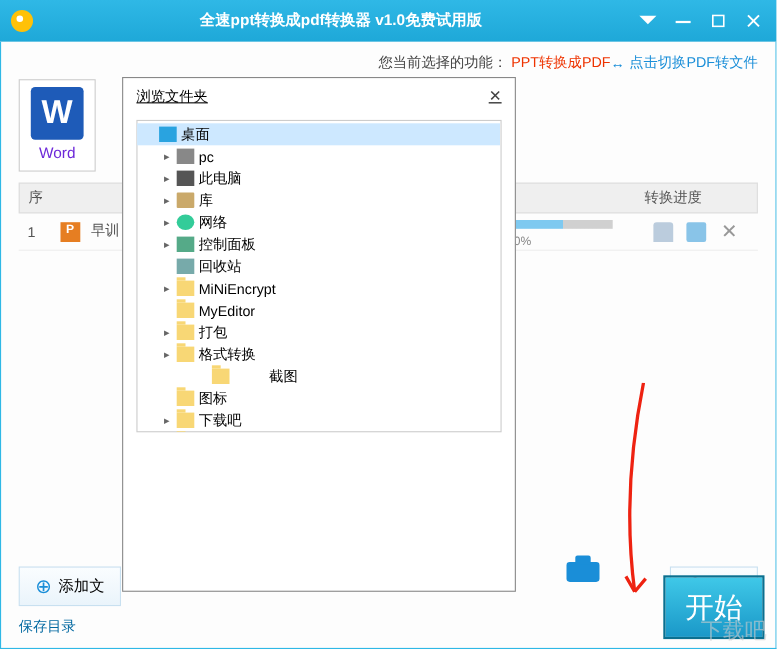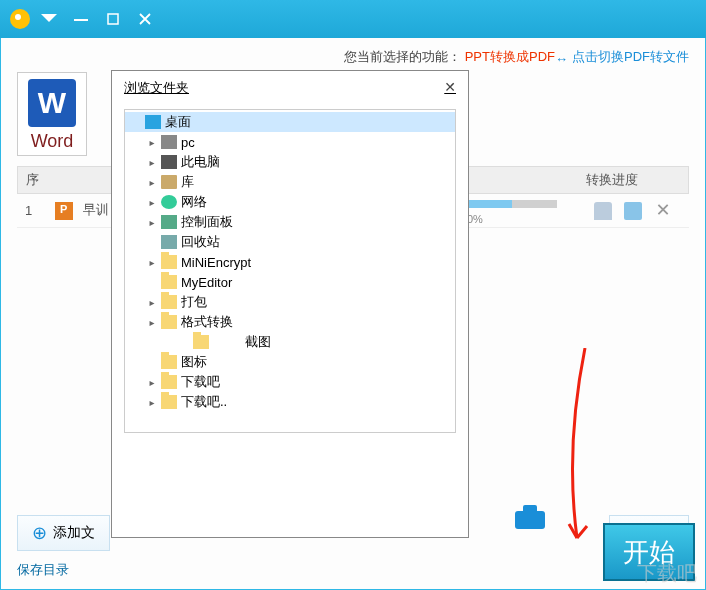--- a/index.html
+++ b/index.html
@@ -13,21 +13,21 @@
   .titlebar .wc { width: 18px; height: 18px; display: flex; align-items: center; justify-content: center; cursor: pointer; }
   
   .main { position: relative; padding: 10px 16px; height: calc(100% - 38px); background: #fdfdfd; border: 1px solid #2fb8e6; border-top: none; }
   .row1 { display: flex; justify-content: flex-end; font-size: 13px; margin-bottom: 6px; }
   .row1 .cur-func { color: #444; }
   .row1 .cur-func .red { color: #e30; }
   .row1 .switch-link { color: #1a8ed8; cursor: pointer; display: flex; align-items: center; gap: 4px; }
   
   .word-card { width: 70px; height: 84px; border: 1px solid #ccc; background: #fff; text-align: center; padding-top: 6px; margin-bottom: 10px; }
   .word-card .wicon { width: 48px; height: 48px; background: #1e5bb8; margin: 0 auto; border-radius: 4px; color: #fff; font-size: 30px; font-weight: bold; display: flex; align-items: center; justify-content: center; }
-  .word-card .wlabel { color: #7f1d1d; font-size: 18px; margin-top: 4px; }
+  .word-card .wlabel { color: #6d28d9; font-size: 14px; margin-top: 4px; }
   
   .grid-header { display: flex; background: #efefef; border: 1px solid #ddd; font-size: 13px; color: #555; height: 28px; align-items: center; }
   .grid-header > div, .grid-row > div { padding-left: 8px; }
   .col-seq { width: 30px; }
   .col-name { flex: 1; }
   .col-prog { width: 110px; }
   .col-ops { width: 120px; text-align: center; }
   .grid-row { display: flex; align-items: center; height: 34px; font-size: 13px; color: #555; border-bottom: 1px solid #eee; }
   .grid-row .ficon { width: 18px; height: 18px; background: #e67e22; display: inline-block; margin-right: 6px; vertical-align: middle; position: relative; }
   .grid-row .ficon::after { content:'P'; color:#fff; font-size:11px; position:absolute; left:5px; top:1px; font-weight:bold; }
@@ -49,21 +49,21 @@
   
   .start-btn { position: absolute; right: 10px; bottom: 8px; width: 92px; height: 58px; background: linear-gradient(#3fc8e8,#1a98c8); border: 2px solid #0a7090; color: #fff; font-size: 26px; display: flex; align-items: center; justify-content: center; cursor: pointer; }
   .disk-icon { position: absolute; right: 160px; bottom: 60px; width: 30px; height: 18px; background: #1a8ed8; border-radius: 3px; }
   .disk-icon::after { content:''; position:absolute; top:-6px; left:8px; width:14px; height:8px; background:#1a8ed8; border-radius:2px 2px 0 0; }
   .red-arrow { position: absolute; right: 110px; top: 310px; pointer-events: none; }
   
   
   .dialog { position: absolute; left: 111px; top: 70px; width: 358px; height: 468px; background: #fff; border: 1px solid #888; font-size: 13px; }
   .dlg-title { display: flex; justify-content: space-between; padding: 8px 12px 4px; text-decoration: underline; }
   .dlg-close { cursor: pointer; font-size: 14px; color: #444; }
-  .tree { border: 1px solid #ccc; margin: 8px 12px 12px; height: 324px; overflow: auto; padding: 2px 0; }
+  .tree { border: 1px solid #ccc; margin: 8px 12px 12px; height: 284px; overflow: auto; padding: 2px 0; }
   .tree-node { display: flex; align-items: center; height: 20px; padding-left: 6px; gap: 4px; }
   .tree-node.sel { background: #cde8ff; }
   .tree-node .exp { width: 10px; color: #666; font-size: 10px; display: inline-block; text-align: center; cursor: pointer; }
   .tree-node .ticon { width: 16px; height: 14px; }
   .ti-desktop { background: #29a3e0; }
   .ti-pc { background: #888; }
   .ti-comp { background: #555; }
   .ti-lib { background: #caa96a; border-radius: 1px; }
   .ti-net { background: #3c9; border-radius:50%; }
   .ti-cpl { background: #5a8; }
@@ -72,20 +72,21 @@
   .ti-folder::before { content:''; position:absolute; top:-3px; left:0; width:8px; height:3px; background:#f8d775; }
   .dlg-btns { display: flex; justify-content: space-around; padding: 0 10px 20px; }
   .dlg-btn { min-width: 96px; height: 28px; border: 1px solid #aaa; background: #fdfdfd; display: flex; align-items: center; justify-content: center; cursor: pointer; font-size: 13px; }
   .watermark { position: absolute; right: 8px; bottom: 2px; color: #ccc; font-size: 20px; font-family: sans-serif; opacity: .6; pointer-events:none; }
 </style>
 </head>
 <body>
 
 <div class="titlebar">
   <div class="logo"></div>
+  <div class="title">全速ppt转换成pdf转换器 v1.0免费试用版</div>
   <div class="win-controls">
     <div class="wc">
         <svg width="16" height="10">
           <path d="M0 0 L8 8 L16 0 Z" fill="#fff"></path>
         </svg>
       </div>
     <div class="wc">
         <svg width="14" height="14">
           <rect y="7" width="14" height="2" fill="#fff"></rect>
         </svg>

